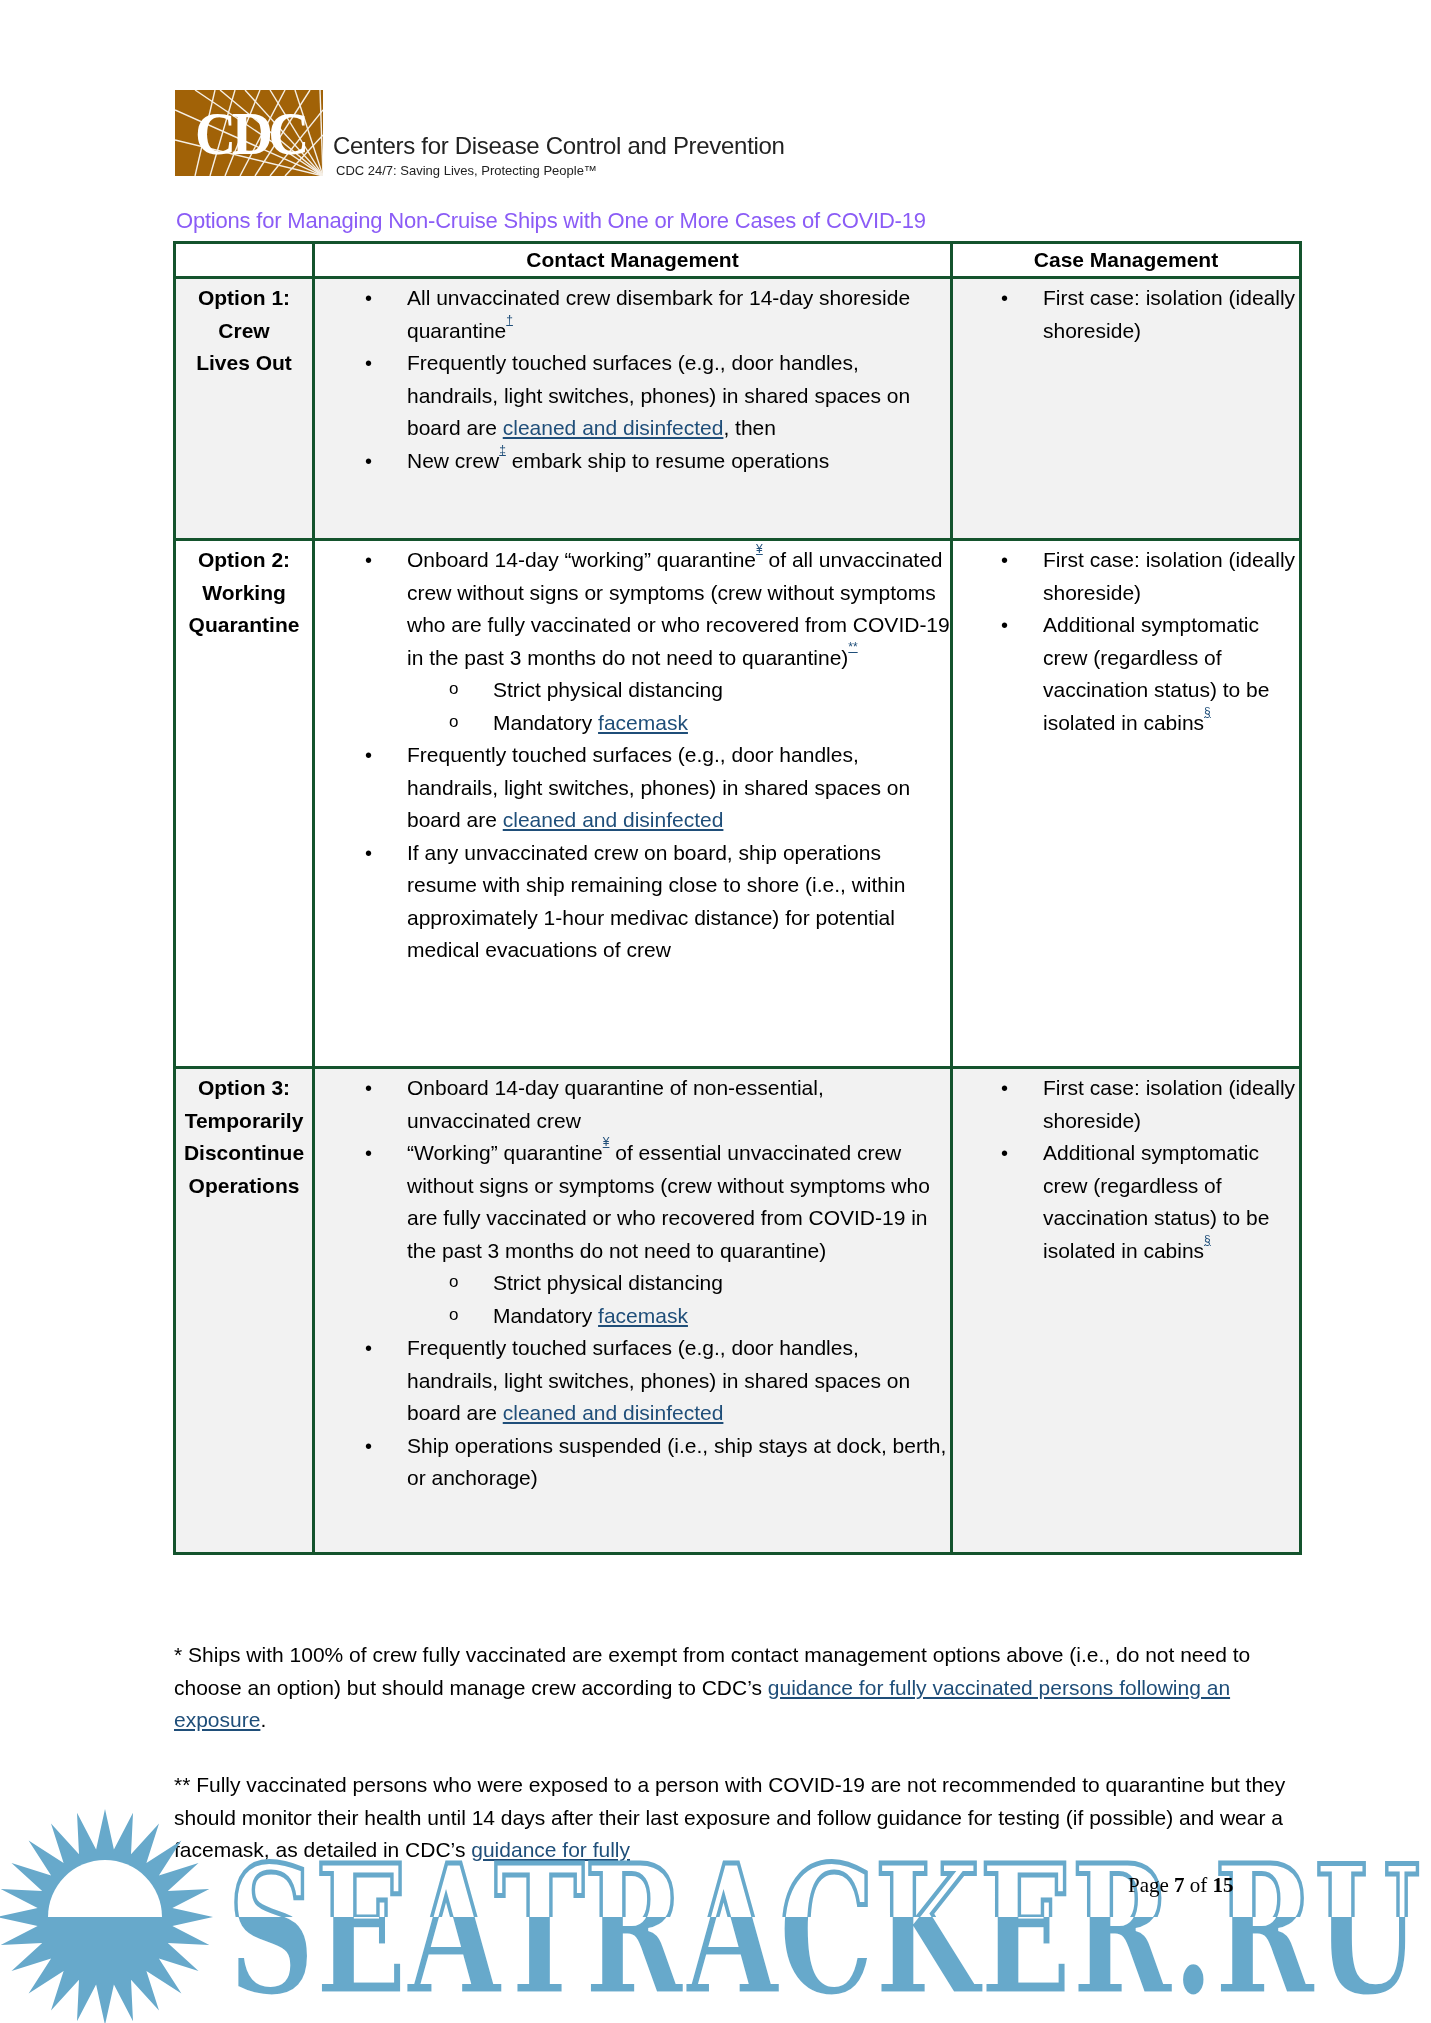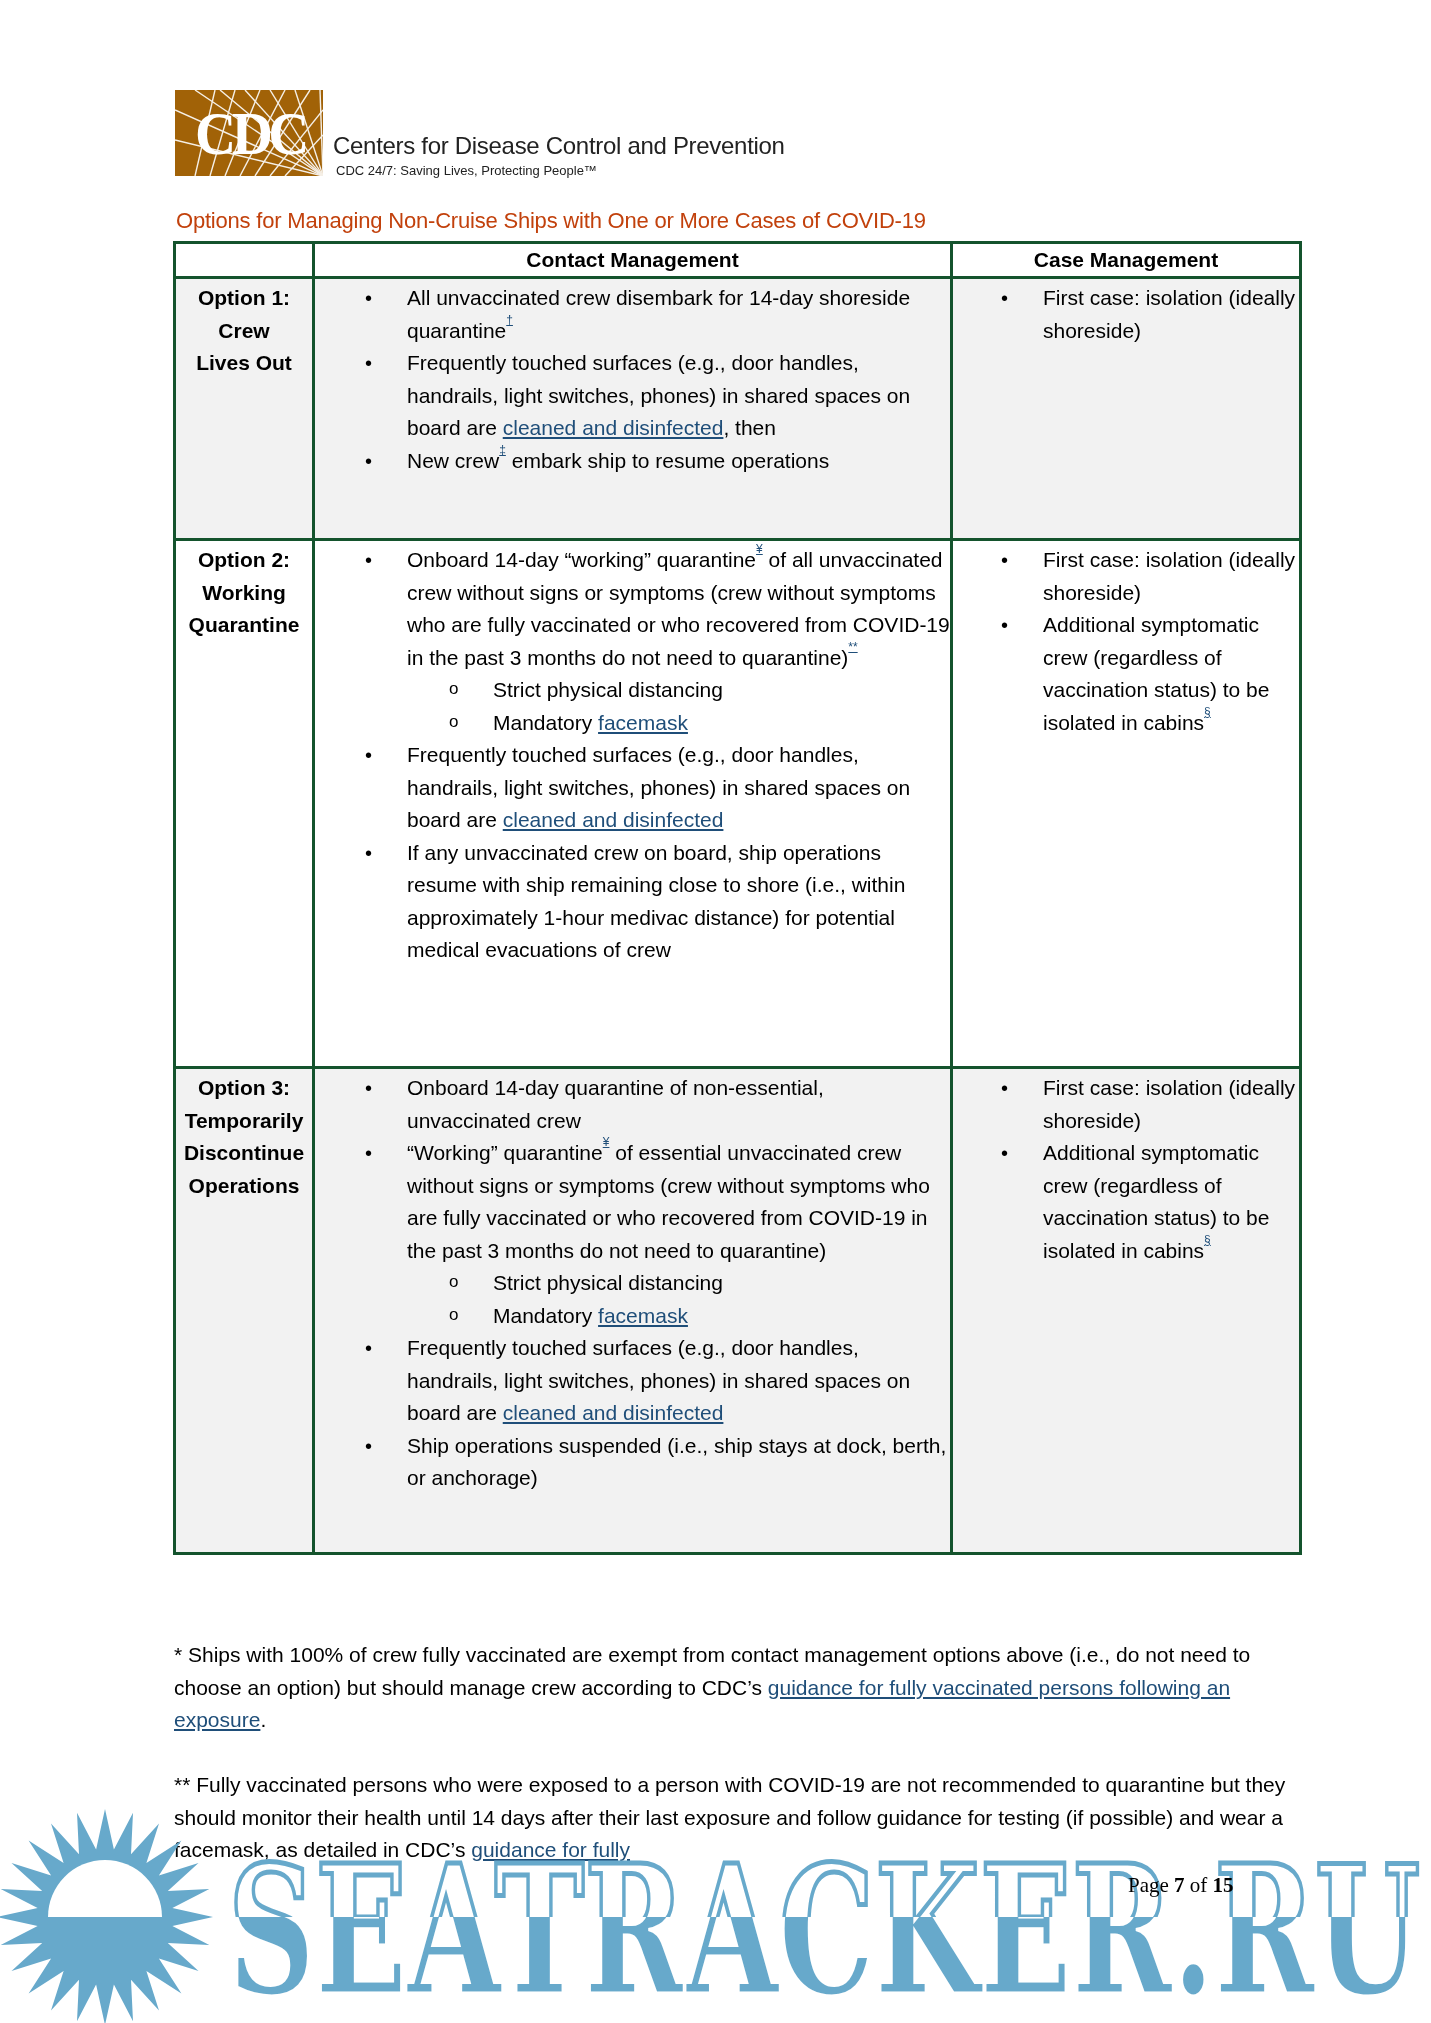--- a/index.html
+++ b/index.html
@@ -4,21 +4,21 @@
 <style>
   html, body { margin:0; padding:0; }
   body { width:1431px; height:2023px; position:relative; background:#ffffff; overflow:hidden;
          font-family:"Liberation Sans", sans-serif; color:#000; }
   .logo { position:absolute; left:175px; top:90px; width:148px; height:86px; background:#a16207; overflow:hidden; }
   .logo svg { position:absolute; left:0; top:0; }
   .logo-mark { position:absolute; left:2px; top:8px; width:146px; text-align:center; font-family:"Liberation Serif", serif;
                font-weight:bold; font-size:62px; letter-spacing:-5px; color:#fff; line-height:70px; transform:scaleX(0.92); }
   .org-name { position:absolute; left:333px; top:132px; font-size:24px; color:#222; letter-spacing:-0.3px; }
   .org-tag { position:absolute; left:336px; top:163px; font-size:13px; color:#222; }
-  .doc-title { position:absolute; left:176px; top:208px; font-size:22px; color:#c2410c; letter-spacing:-0.2px; }
+  .doc-title { position:absolute; left:176px; top:208px; font-size:22px; color:#8b5cf6; letter-spacing:-0.2px; }
 
   table.opt { position:absolute; left:173px; top:241px; width:1126px; border-collapse:collapse; table-layout:fixed; }
   table.opt td, table.opt th { border:3px solid #14532d; vertical-align:top; padding:0; }
   table.opt th { height:32px; font-size:21px; font-weight:bold; text-align:center; line-height:32px; background:#fff; }
   col.c1 { width:139px; } col.c2 { width:638px; } col.c3 { width:349px; }
   .row-shaded td { background:#f2f2f2; }
   .row-white td { background:#ffffff; }
   .opt-label { font-weight:bold; font-size:21px; text-align:center; line-height:32.5px; padding-top:3px !important; }
   ul.b { margin:3px 0 0 2px; padding:0 0 0 90px; list-style:none; font-size:21px; line-height:32.5px; }
   ul.b > li { position:relative; }

